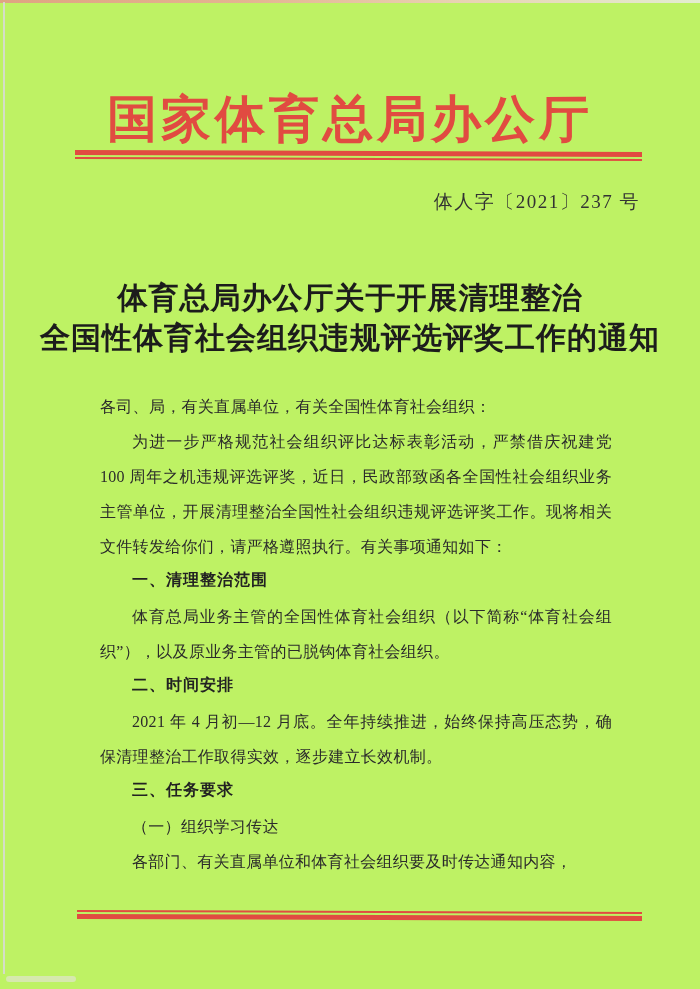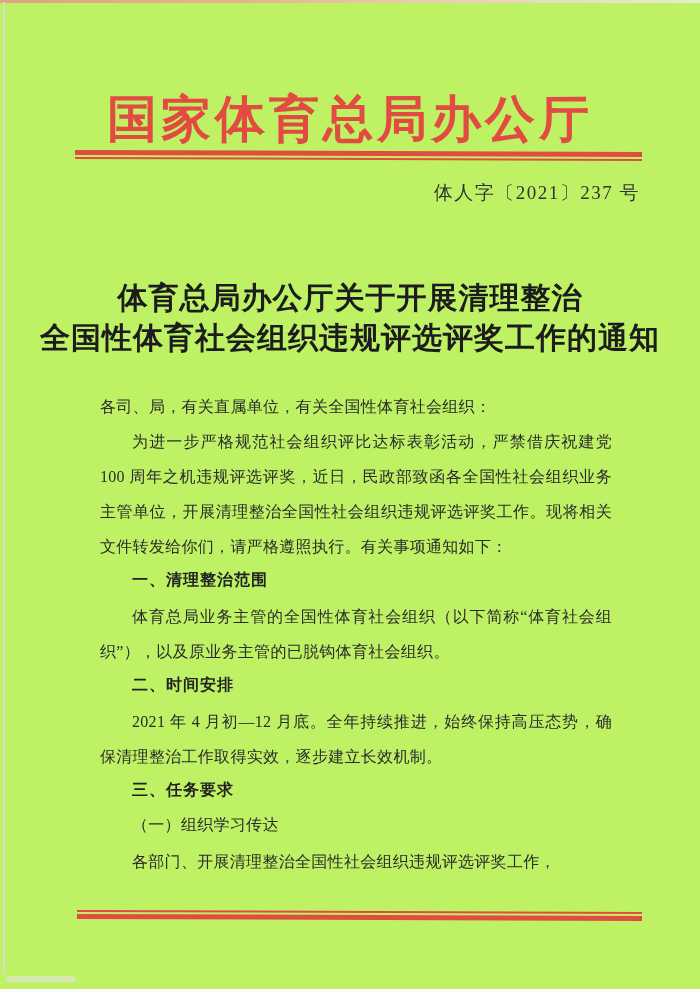--- a/index.html
+++ b/index.html
@@ -57,21 +57,21 @@
     position: absolute;
     transform: rotate(0.22deg);
   }
   .rule-top { left: 75px; top: 151px; width: 567px; }
   .rule-bottom { left: 77px; top: 911px; width: 565px; }
   .rule .thick { height: 4.5px; background: var(--accent, #e14b41); }
   .rule .thin  { height: 1.8px; background: var(--accent, #e14b41); }
   .rule .gap   { height: 2.5px; }
   .doc-number {
     position: absolute;
-    top: 180px;
+    top: 189px;
     right: 60px;
     font-size: 19px;
     letter-spacing: 1.5px;
     color: #333333;
   }
   
   .doc-title {
     position: absolute;
     top: 278px; left: 0;
     width: 100%;
@@ -99,21 +99,20 @@
   .heading {
     font-weight: 700;
     text-indent: 2em;
     color: #222222;
     font-family: Liberation Mono, monospace;
     letter-spacing: 1px;
   }
   .subheading {
     text-indent: 2em;
     color: #2b2b2b;
-    font-family: Liberation Mono, monospace;
   }
 </style>
 </head>
 <body>
 
 <div class="page">
 
   <div class="scan-top-edge"></div>
   <div class="scan-left-edge"></div>
   <div class="scan-smudge"></div>
@@ -135,21 +134,21 @@
 
   <div class="doc-body">
     <p class="salutation">各司、局，有关直属单位，有关全国性体育社会组织：</p>
     <p class="indent">为进一步严格规范社会组织评比达标表彰活动，严禁借庆祝建党 100 周年之机违规评选评奖，近日，民政部致函各全国性社会组织业务主管单位，开展清理整治全国性社会组织违规评选评奖工作。现将相关文件转发给你们，请严格遵照执行。有关事项通知如下：</p>
     <p class="heading">一、清理整治范围</p>
     <p class="indent">体育总局业务主管的全国性体育社会组织（以下简称“体育社会组织”），以及原业务主管的已脱钩体育社会组织。</p>
     <p class="heading">二、时间安排</p>
     <p class="indent">2021 年 4 月初—12 月底。全年持续推进，始终保持高压态势，确保清理整治工作取得实效，逐步建立长效机制。</p>
     <p class="heading">三、任务要求</p>
     <p class="subheading">（一）组织学习传达</p>
-    <p class="indent">各部门、开展清理整治全国性社会组织违规评选评奖工作，</p>
+    <p class="indent">各部门、有关直属单位和体育社会组织要及时传达通知内容，</p>
   </div>
 
   <div class="rule rule-bottom">
     <div class="thin"></div>
     <div class="gap"></div>
     <div class="thick"></div>
   </div>
 
 </div>
 

